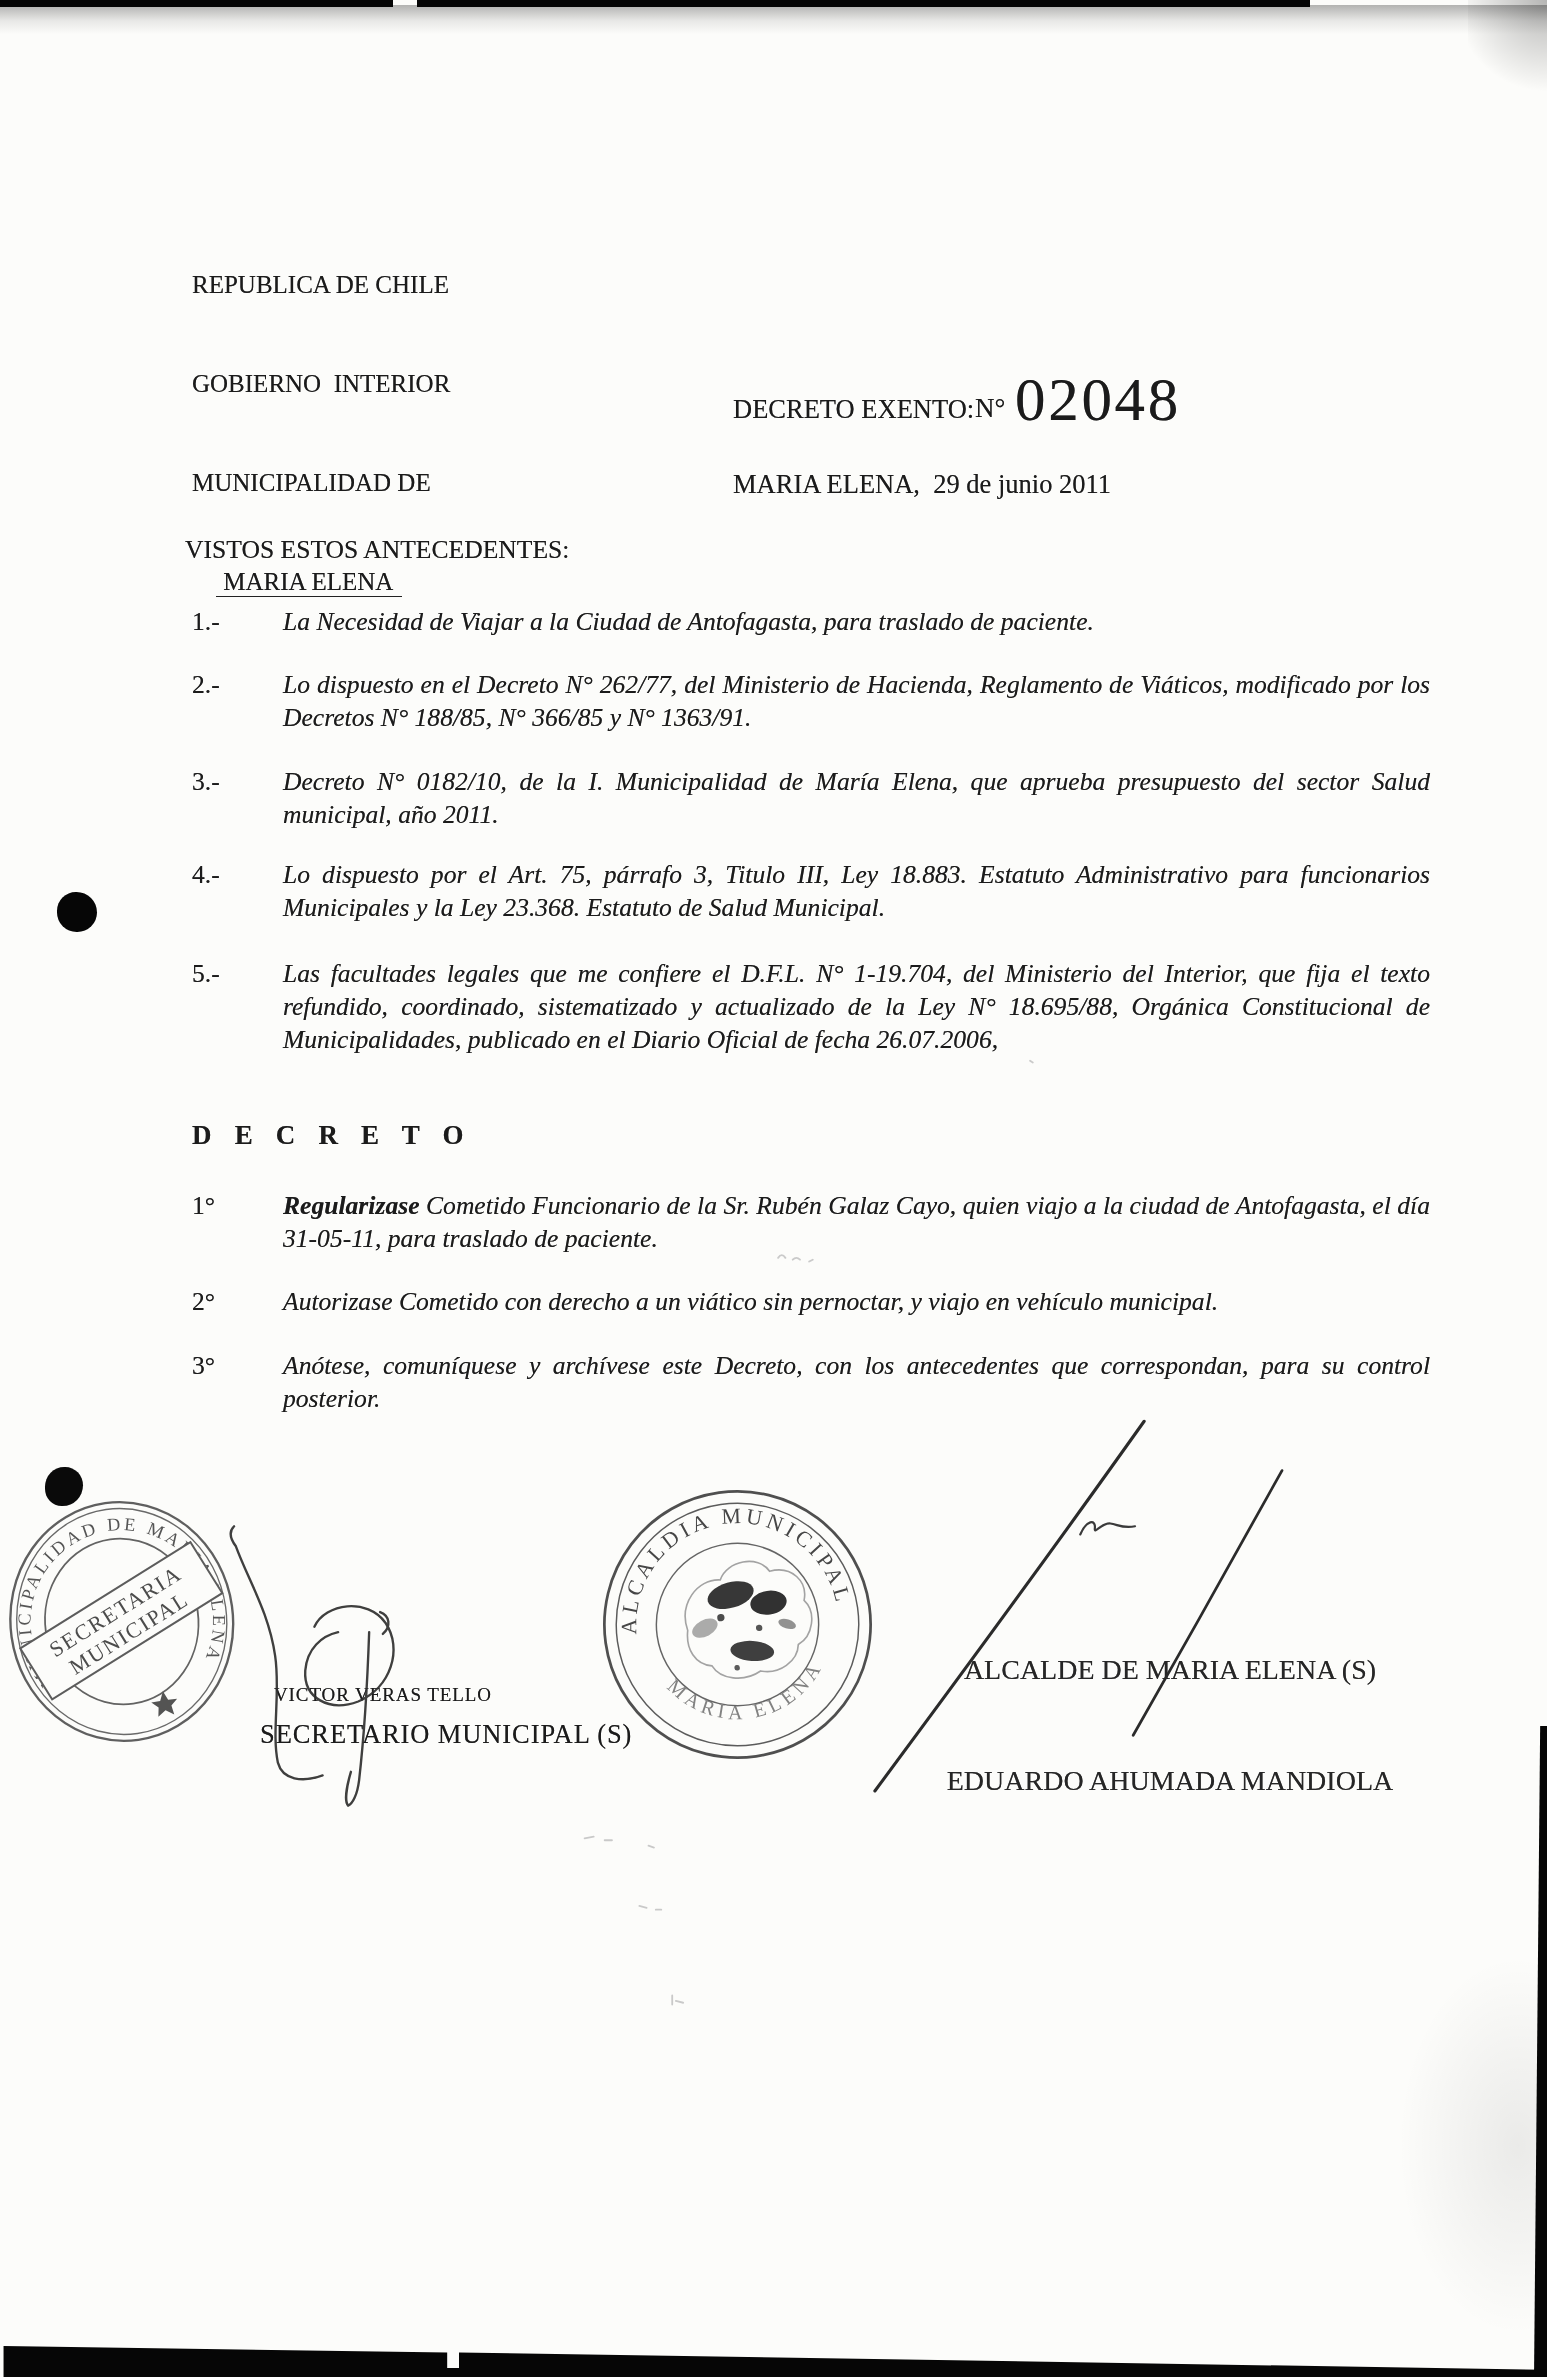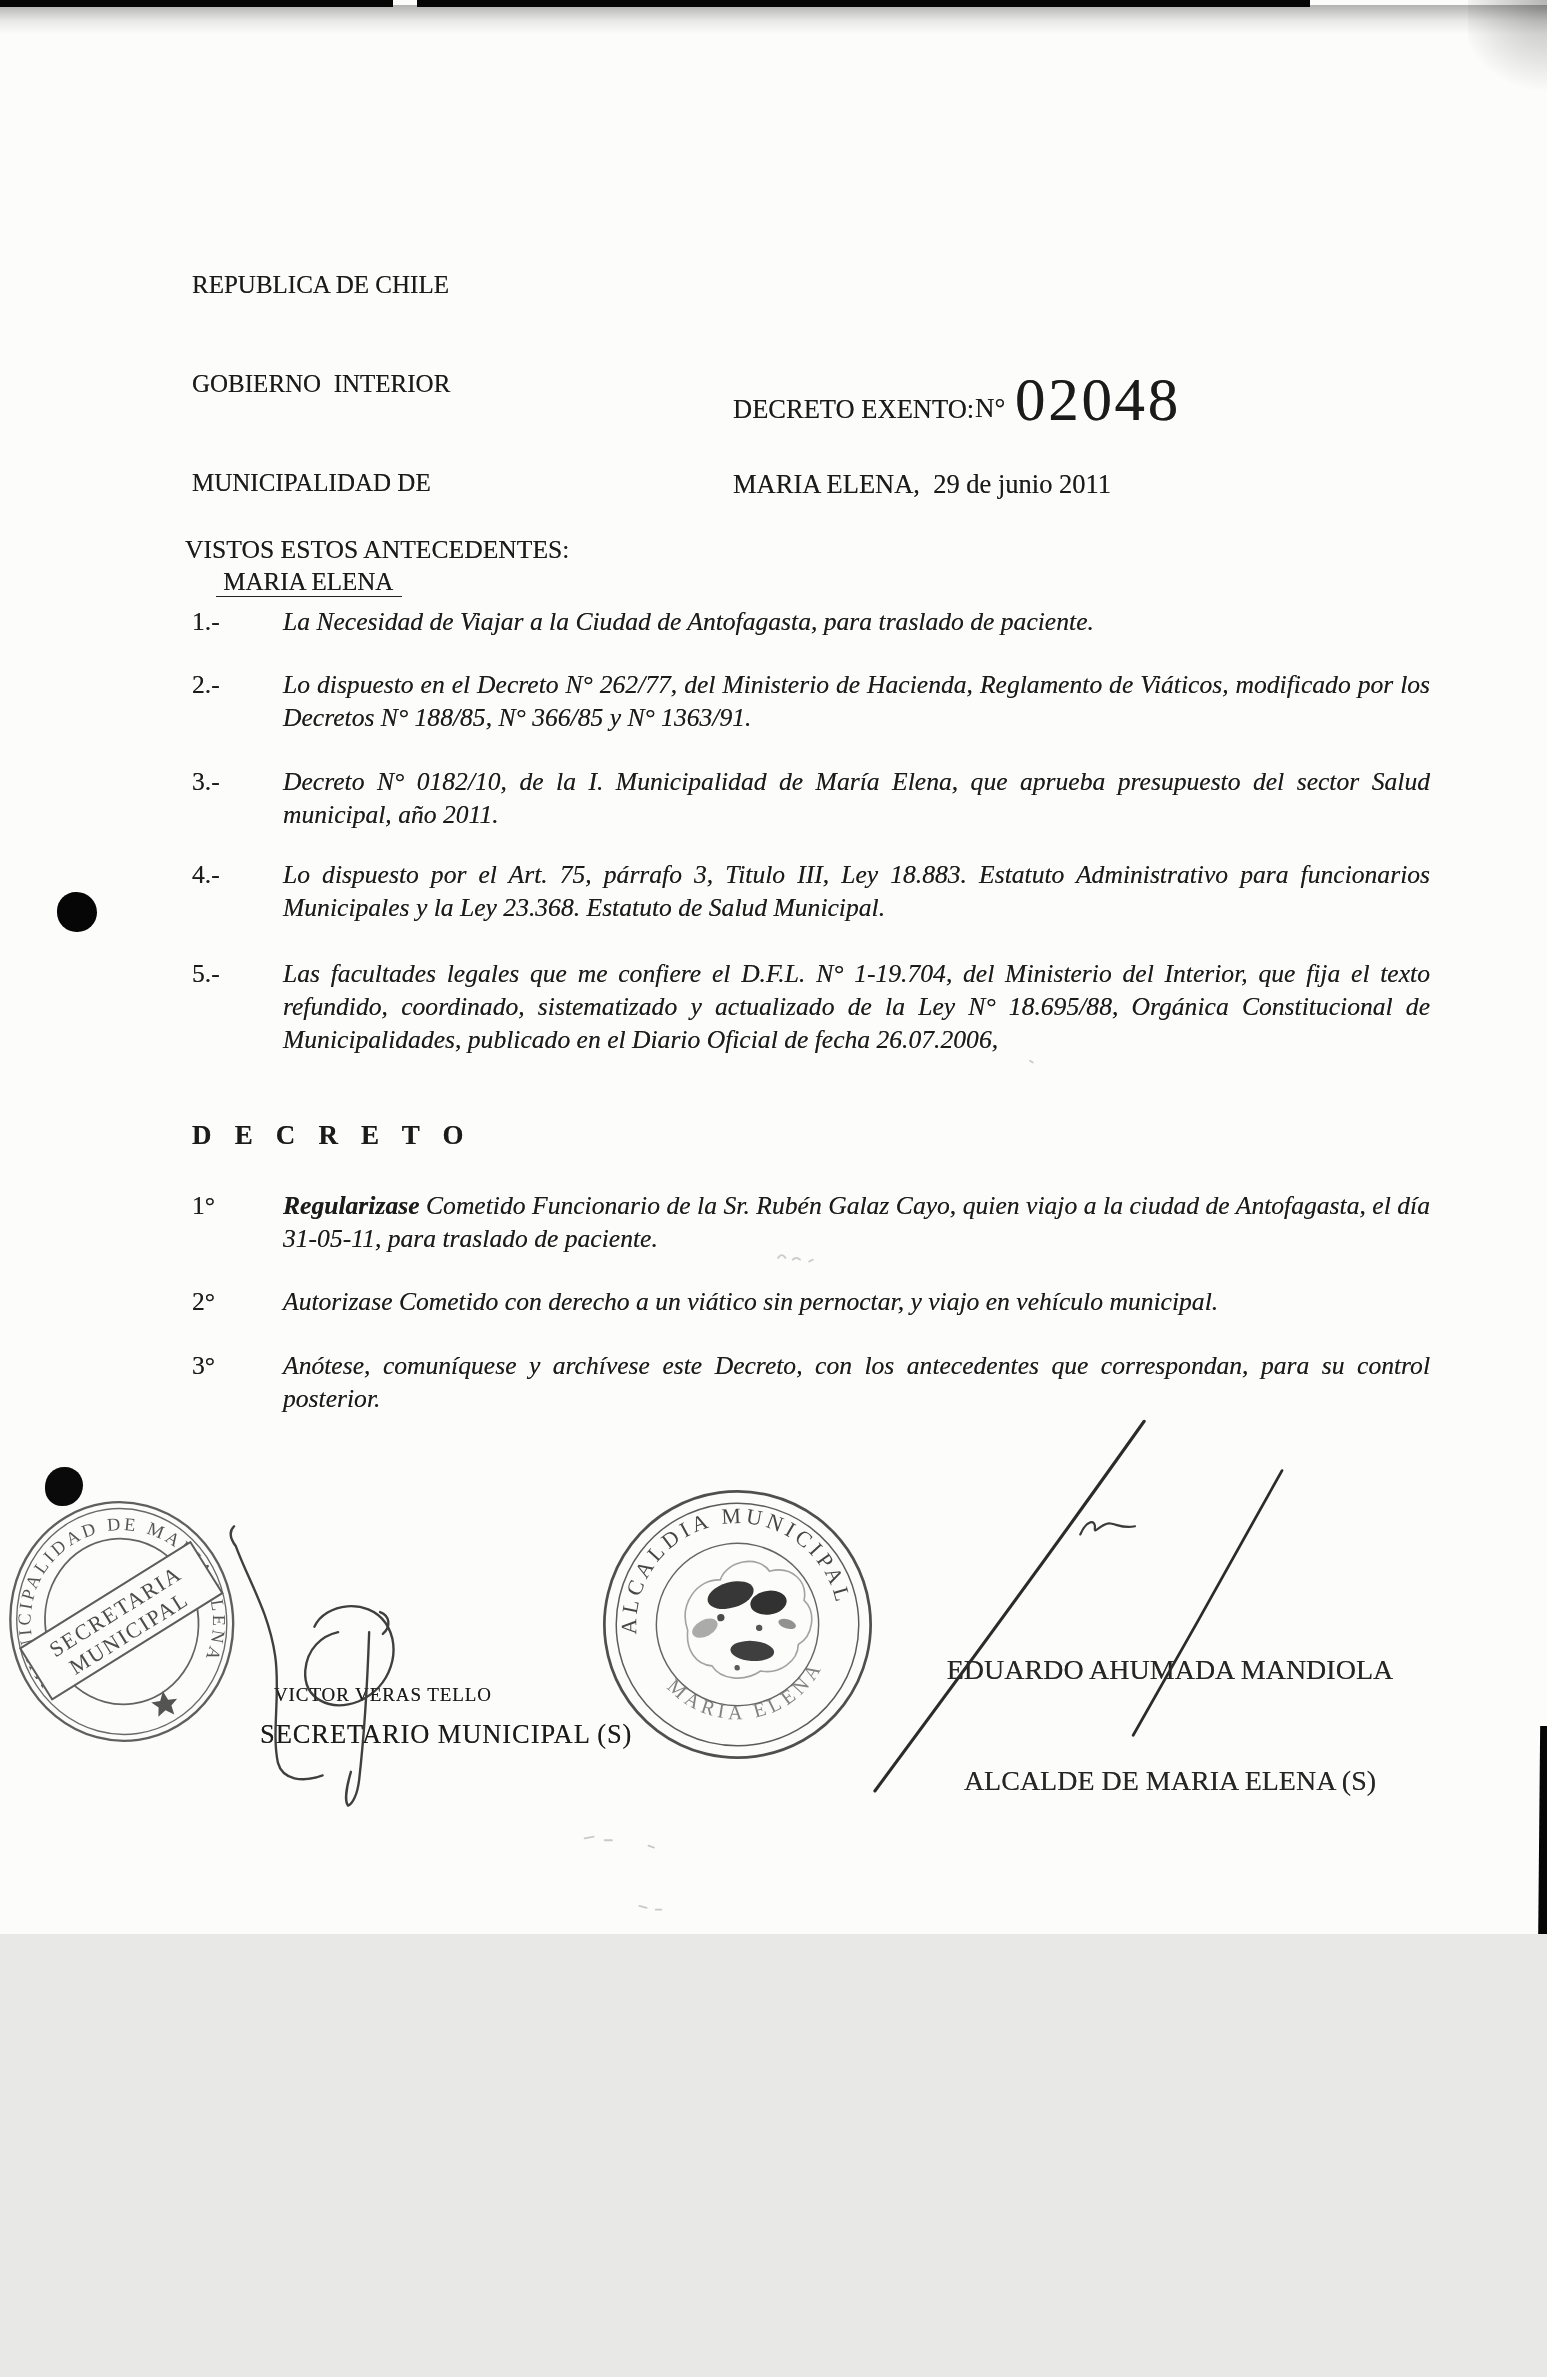--- a/index.html
+++ b/index.html
@@ -1,17 +1,17 @@
 <!DOCTYPE html>
 <html style="font-size:14.6px"><head>
 <meta charset="utf-8">
 <style>
   html,body{margin:0;padding:0;background:#e8e8e6;}
   .page{
-    position:relative; width:1548px; height:1934px; margin:0 auto;
+    position:relative; width:1548px; height:2377px; margin:0 auto;
     background:#fcfcfa; overflow:hidden;
     font-family:"Liberation Serif","DejaVu Serif",serif;
     color:#1b1b1b;
   }
   .t{position:absolute; white-space:pre-wrap;}
   .scan-text{text-shadow:0 0 0.4px rgba(0,0,0,.55);}
   
   .hdr{left:192px; top:202px; font-size:25px; line-height:33px;}
   .hdr .l4{padding-left:24px;}
   .hdr .u{border-bottom:1.8px solid #222; padding:0 9px 0.9px 7.3px;}
@@ -159,22 +159,22 @@
         <ellipse cx="117" cy="152" rx="15" ry="9" fill="#666" opacity="0.6" transform="rotate(-20 117 152)"></ellipse>
         <circle cx="136" cy="143" r="4" fill="#3a3a3a"></circle>
         <circle cx="176" cy="160" r="3.5" fill="#444"></circle>
         <circle cx="146" cy="200" r="3" fill="#4a4a4a"></circle>
         <ellipse cx="207" cy="160" rx="10" ry="5" fill="#555" opacity="0.7" transform="rotate(25 207 160)"></ellipse>
       </g>
     </g>
   </svg>
 
   <div class="t alcalde-block scan-text">
+    <div>ALCALDE DE MARIA ELENA (S)</div>
     <div>EDUARDO AHUMADA MANDIOLA</div>
-    <div>ALCALDE DE MARIA ELENA (S)</div>
   </div>
   <div class="t secretario-line1 scan-text">VICTOR VERAS TELLO</div>
   <div class="t secretario-line2 scan-text">SECRETARIO MUNICIPAL (S)</div>
 
   <svg class="abs" style="left:0; top:0;" width="1548" height="2377" viewBox="0 0 1695 2604" pointer-events="none">
     <g fill="none" stroke-linecap="round">
 
       <path d="M 1253 1557 C 1160 1688 1056 1830 958 1962" stroke="#2b2b2b" stroke-width="3.4"></path>
       <path d="M 1404 1611 C 1352 1705 1295 1806 1241 1901" stroke="#2b2b2b" stroke-width="3"></path>
       <path d="M 1183 1681 C 1190 1665 1200 1664 1199 1674 C 1198 1682 1206 1668 1216 1669 C 1224 1670 1230 1675 1243 1672" stroke="#3a3a3a" stroke-width="2.4"></path>

